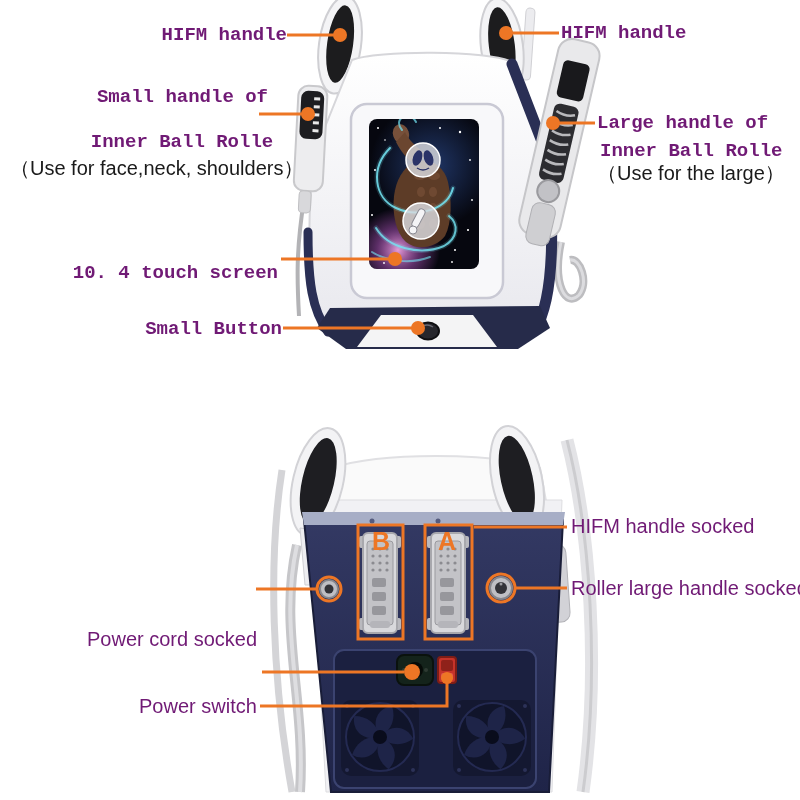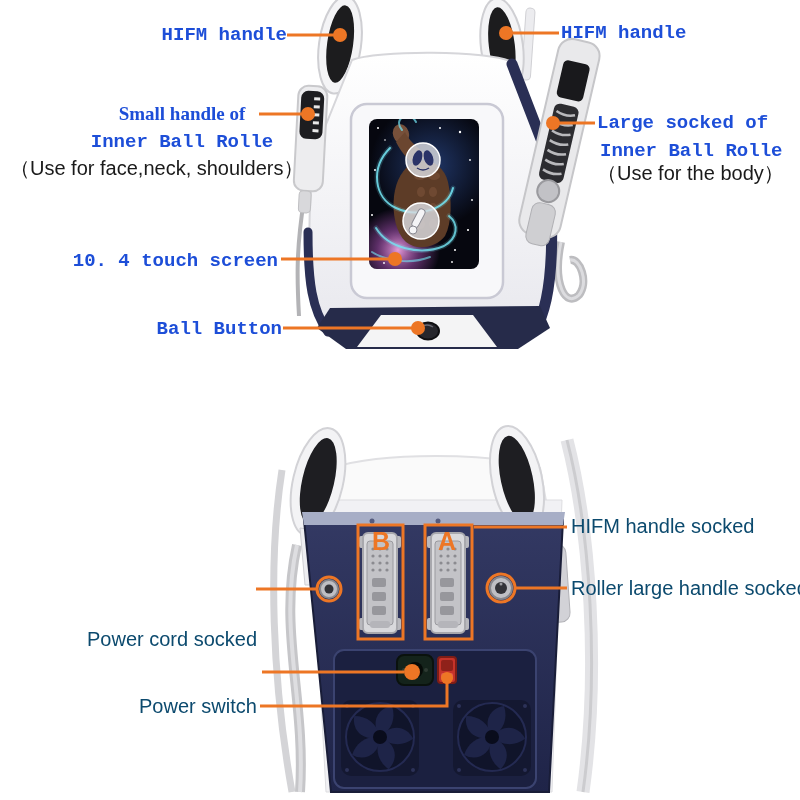--- a/index.html
+++ b/index.html
@@ -1,22 +1,22 @@
 <!DOCTYPE html>
 <html><head>
 <meta charset="utf-8">
 <style>
   html,body{margin:0;padding:0;background:#ffffff;}
   .stage{position:relative;width:800px;height:800px;background:#ffffff;overflow:hidden;
          font-family:"Liberation Sans",sans-serif;}
   svg{position:absolute;left:0;top:0;}
   .lbl{position:absolute;white-space:nowrap;line-height:22px;}
-  .mono{font-family:"Liberation Mono",monospace;color:#1d4ed8;font-size:19px;font-weight:600;}
+  .mono{font-family:"Liberation Mono",monospace;color:#701a75;font-size:19px;font-weight:600;}
   .sans-black{font-family:"Liberation Sans",sans-serif;color:#1a1a1a;font-size:20px;}
-  .sans-orange{font-family:"Liberation Sans",sans-serif;color:#0c4a6e;font-size:20px;}
+  .sans-orange{font-family:"Liberation Sans",sans-serif;color:#701a75;font-size:20px;}
   .conn-letter{position:absolute;font-family:"Liberation Sans",sans-serif;color:#ED7625;
                font-size:25px;font-weight:700;text-align:center;line-height:26px;}
 </style>
 </head>
 <body>
 
 <div class="stage">
 
 <svg width="800" height="800" viewBox="0 0 800 800">
   <defs>
@@ -321,29 +321,29 @@
     <circle cx="395" cy="259" r="7"></circle>
     <circle cx="418" cy="328" r="7"></circle>
     <circle cx="506" cy="33" r="7"></circle>
     <circle cx="553" cy="123" r="7"></circle>
     <circle cx="412" cy="672" r="8"></circle>
     <circle cx="447" cy="678" r="6"></circle>
   </g>
 </svg>
 
 <div class="lbl mono" style="top:24px;right:513px;">HIFM handle</div>
-<div class="lbl mono" style="top:103px;left:96px;width:172px;text-align:center;font-family:Liberation Serif, serif;">Small handle of</div>
+<div class="lbl mono" style="top:86px;left:96px;width:172px;text-align:right;">Small handle of</div>
 <div class="lbl mono" style="top:131px;left:88px;width:188px;text-align:center;">Inner Ball Rolle</div>
 <div class="lbl sans-black" style="top:157px;left:10px;">（Use for face,neck, shoulders）</div>
-<div class="lbl mono" style="top:250px;right:522px;">10. 4 touch screen</div>
-<div class="lbl mono" style="top:318px;right:518px;">Ball Button</div>
+<div class="lbl mono" style="top:262px;right:522px;">10. 4 touch screen</div>
+<div class="lbl mono" style="top:318px;right:518px;">Small Button</div>
 <div class="lbl mono" style="top:22px;left:561px;">HIFM handle</div>
-<div class="lbl mono" style="top:112px;left:597px;">Large socked of</div>
+<div class="lbl mono" style="top:112px;left:597px;">Large handle of</div>
 <div class="lbl mono" style="top:140px;left:600px;">Inner Ball Rolle</div>
-<div class="lbl sans-black" style="top:162px;left:597px;">（Use for the body）</div>
+<div class="lbl sans-black" style="top:162px;left:597px;">（Use for the large）</div>
 
 <div class="lbl sans-orange" style="top:515px;left:571px;">HIFM handle socked</div>
 <div class="lbl sans-orange" style="top:577px;left:571px;">Roller large handle socked</div>
 <div class="lbl sans-orange" style="top:628px;left:87px;">Power cord socked</div>
 <div class="lbl sans-orange" style="top:695px;left:139px;">Power switch</div>
 <div class="conn-letter" style="top:528px;left:364px;width:34px;">B</div>
 <div class="conn-letter" style="top:528px;left:430px;width:34px;">A</div>
 
 </div>
 

